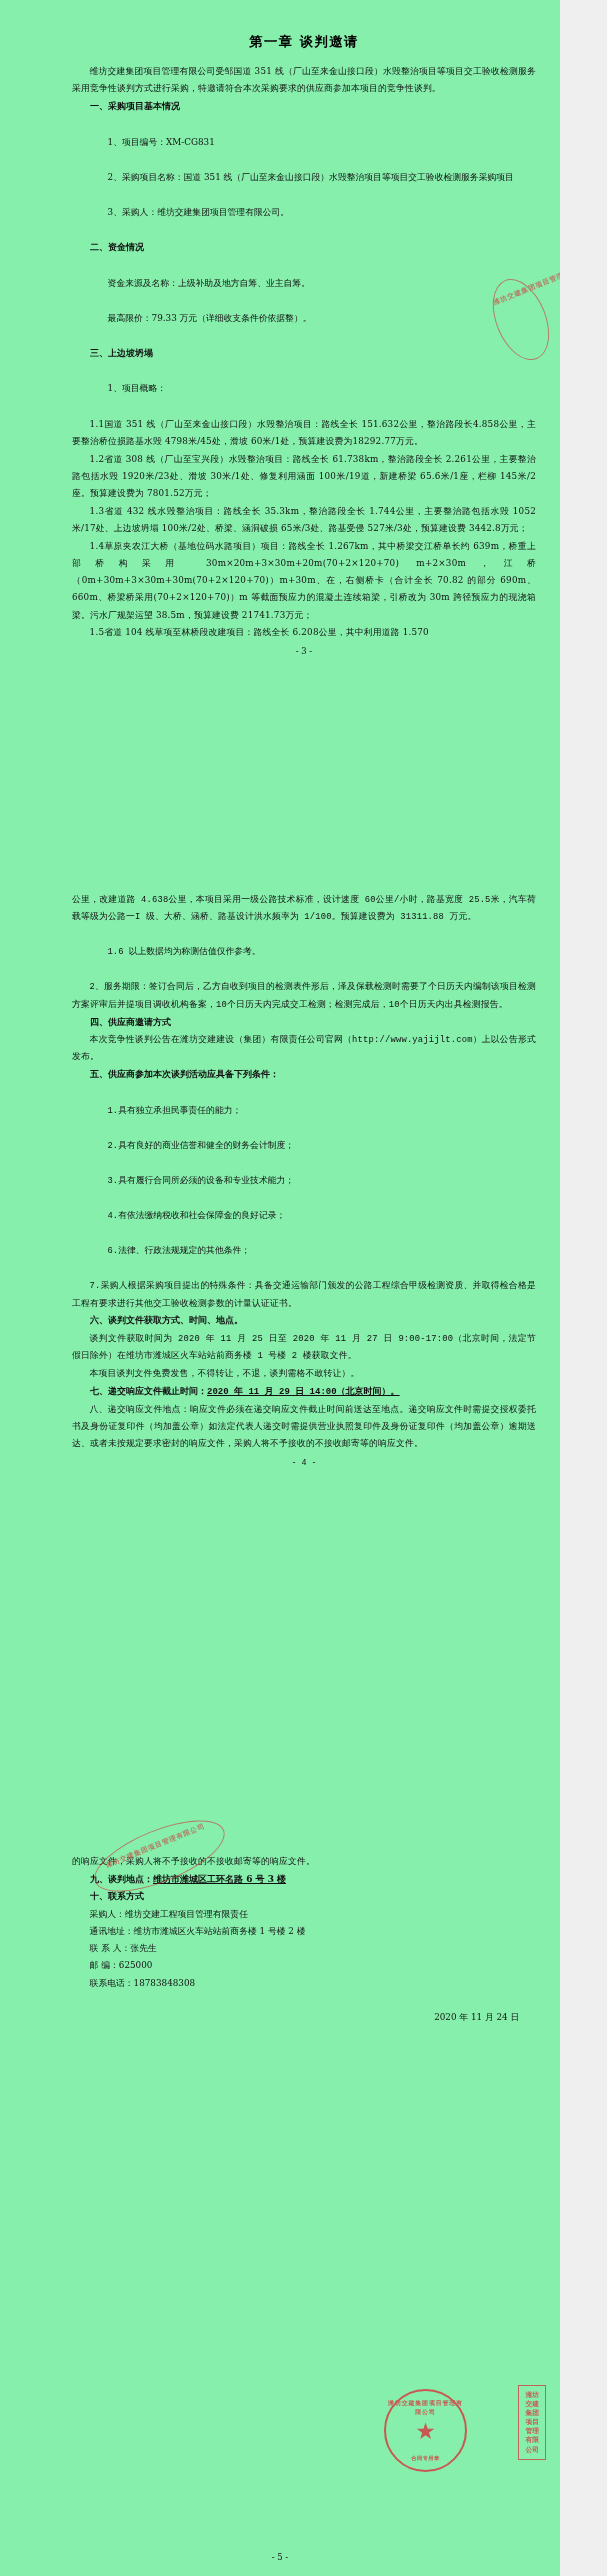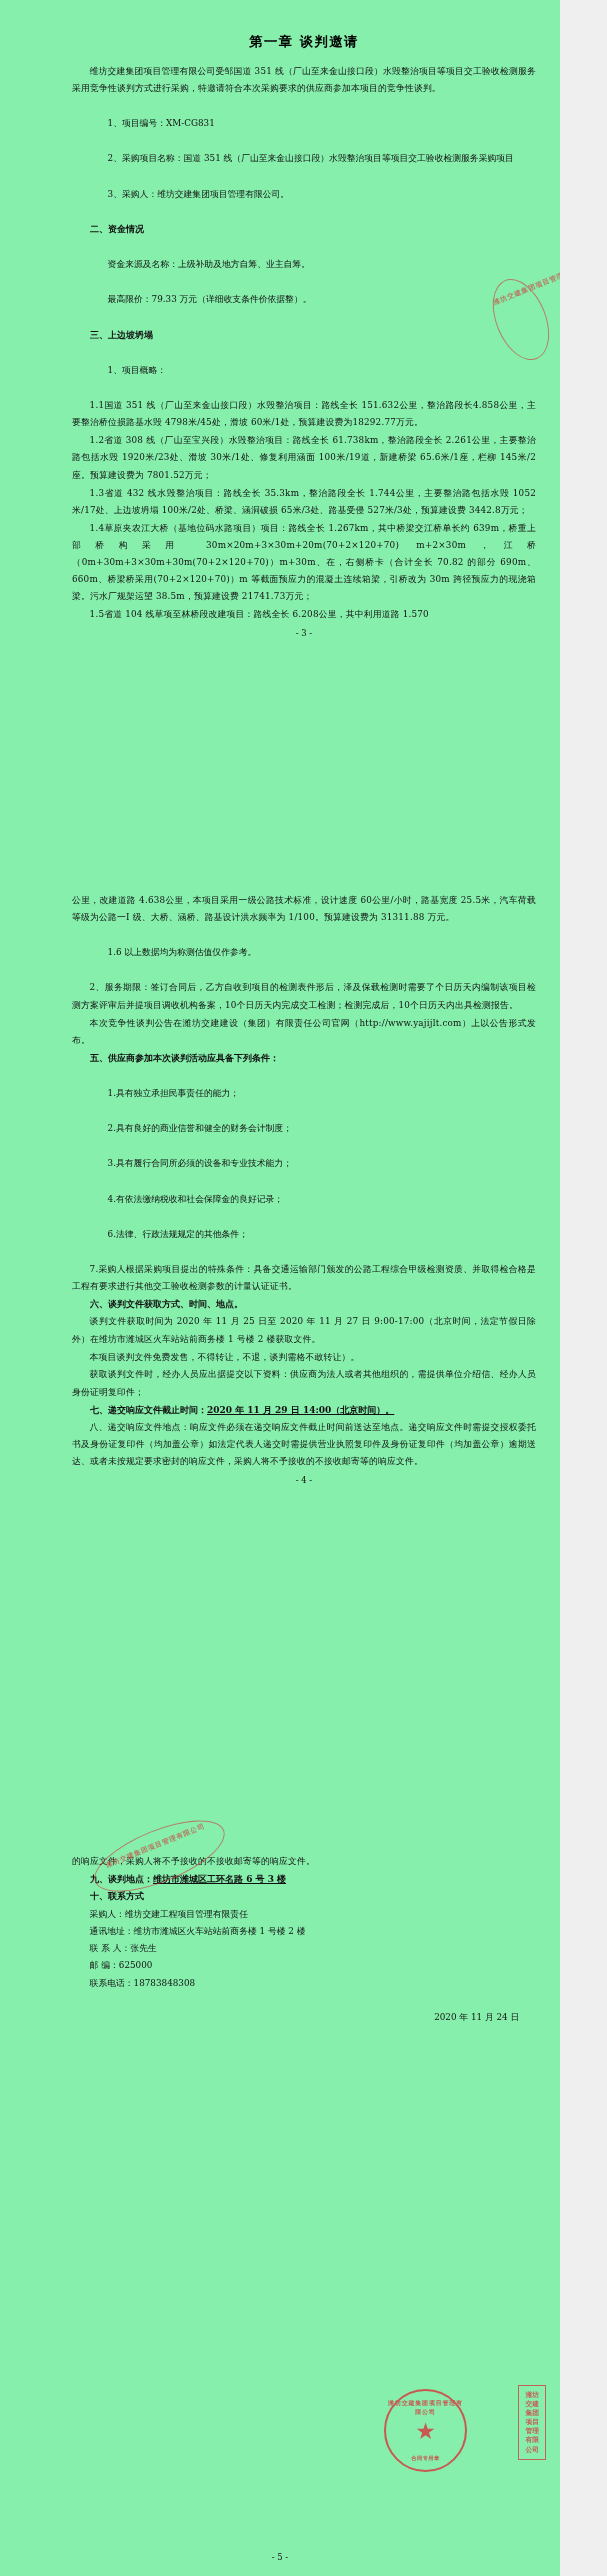--- a/index.html
+++ b/index.html
@@ -11,21 +11,21 @@
     width: 608px;
     font-family: "DejaVu Serif", "Liberation Serif", serif;
   }
   .page {
     position: relative;
     width: 560px;
     background: #86efac;
     overflow: hidden;
   }
   .page-1 { height: 866px; }
-  .page-2 { height: 858px; }
+  .page-2 { height: 858px; font-family: Liberation Mono, monospace; }
   .page-3 { height: 852px; }
 
   .sheet {
     position: relative;
     padding: 0 72px;
     box-sizing: border-box;
     width: 608px;
   }
 
   .doc-title {
@@ -156,20 +156,21 @@
 </head>
 <body>
 
 <div class="page page-1">
   <div class="sheet">
 
     <h1 class="doc-title">第一章  谈判邀请</h1>
 
     <p class="body-text">维坊交建集团项目管理有限公司受邹国道 351 线（厂山至来金山接口段）水毁整治项目等项目交工验收检测服务采用竞争性谈判方式进行采购，特邀请符合本次采购要求的供应商参加本项目的竞争性谈判。</p>
 
+    <p class="section-head">一、采购项目基本情况</p>
     <p class="sub-head">1、项目编号：XM-CG831</p>
     <p class="sub-head">2、采购项目名称：国道 351 线（厂山至来金山接口段）水毁整治项目等项目交工验收检测服务采购项目</p>
     <p class="sub-head">3、采购人：维坊交建集团项目管理有限公司。</p>
 
     <p class="section-head">二、资金情况</p>
     <p class="sub-head">资金来源及名称：上级补助及地方自筹、业主自筹。</p>
     <p class="sub-head">最高限价：79.33 万元（详细收支条件价依据整）。</p>
 
     <p class="section-head">三、上边坡坍塌</p>
     <p class="sub-head">1、项目概略：</p>
@@ -187,34 +188,34 @@
   </div>
 </div>
 
 <div class="page page-2">
   <div class="sheet" style="padding-top: 26px;">
 
     <p class="body-text no-indent">公里，改建道路 4.638公里，本项目采用一级公路技术标准，设计速度 60公里/小时，路基宽度 25.5米，汽车荷载等级为公路一I 级、大桥、涵桥、路基设计洪水频率为 1/100。预算建设费为 31311.88 万元。</p>
     <p class="sub-head">1.6 以上数据均为称测估值仅作参考。</p>
     <p class="body-text">2、服务期限：签订合同后，乙方自收到项目的检测表件形后，泽及保载检测时需要了个日历天内编制该项目检测方案评审后并提项目调收机构备案，10个日历天内完成交工检测；检测完成后，10个日历天内出具检测报告。</p>
 
+    <p class="section-head">四、供应商邀请方式</p>
     <p class="body-text">本次竞争性谈判公告在潍坊交建建设（集团）有限责任公司官网（http://www.yajijlt.com）上以公告形式发布。</p>
 
     <p class="section-head">五、供应商参加本次谈判活动应具备下列条件：</p>
     <p class="sub-head">1.具有独立承担民事责任的能力；</p>
     <p class="sub-head">2.具有良好的商业信誉和健全的财务会计制度；</p>
     <p class="sub-head">3.具有履行合同所必须的设备和专业技术能力；</p>
     <p class="sub-head">4.有依法缴纳税收和社会保障金的良好记录；</p>
     <p class="sub-head">6.法律、行政法规规定的其他条件；</p>
     <p class="body-text">7.采购人根据采购项目提出的特殊条件：具备交通运输部门颁发的公路工程综合甲级检测资质、并取得检合格是工程有要求进行其他交工验收检测参数的计量认证证书。</p>
 
     <p class="section-head">六、谈判文件获取方式、时间、地点。</p>
     <p class="body-text">谈判文件获取时间为 2020 年 11 月 25 日至 2020 年 11 月 27 日 9:00-17:00（北京时间，法定节假日除外）在维坊市潍城区火车站站前商务楼 1 号楼 2 楼获取文件。</p>
     <p class="body-text">本项目谈判文件免费发售，不得转让，不退，谈判需格不敢转让）。</p>
-    <p class="body-text">获取谈判文件时，经办人员应出据提交以下资料：供应商为法人或者其他组织的，需提供单位介绍信、经办人员身份证明复印件；</p>
 
     <p class="section-head">
       <span>七、递交响应文件截止时间：</span><span class="underline">2020 年 11 月 29 日 14:00（北京时间）。</span>
     </p>
 
     <p class="body-text">
       <span>八、递交响应文件地点：</span><span>响应文件必须在递交响应文件截止时间前送达至地点。递交响应文件时需提交授权委托书及身份证复印件（均加盖公章）如法定代表人递交时需提供营业执照复印件及身份证复印件（均加盖公章）逾期送达、或者未按规定要求密封的响应文件，采购人将不予接收的不接收邮寄等的响应文件。</span>
     </p>
 
     <div class="pagenum">- 4 -</div>

